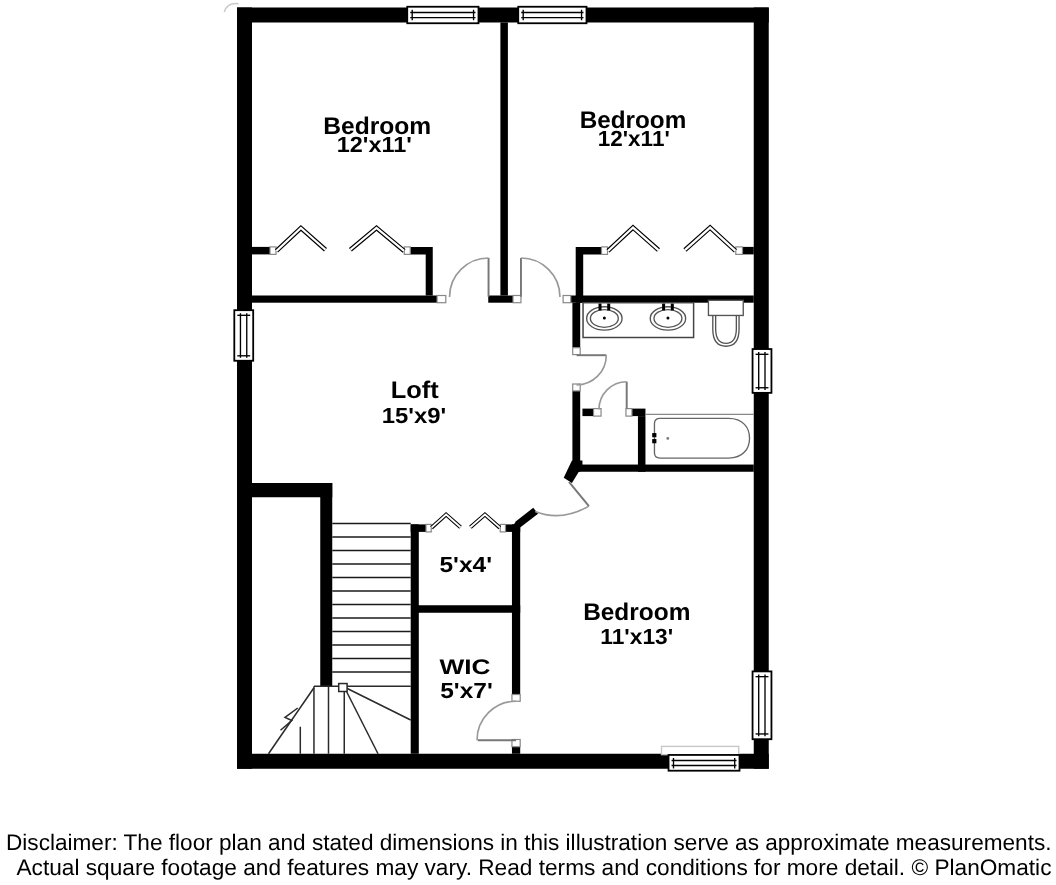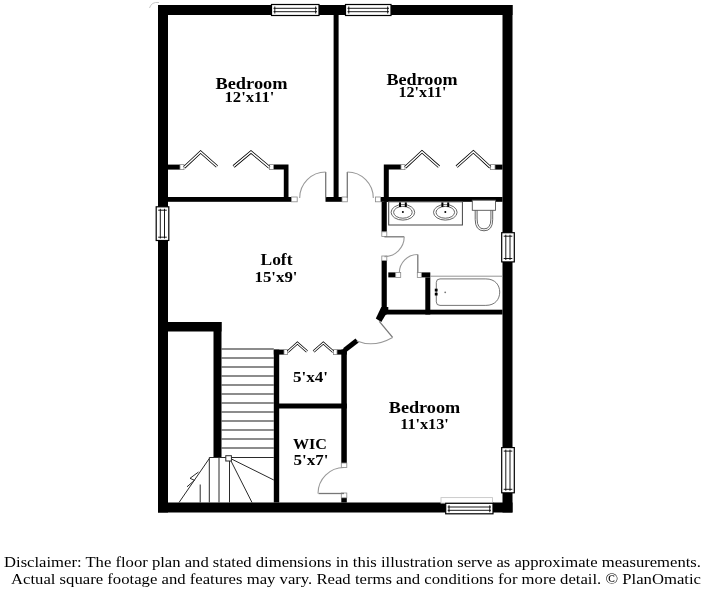--- a/index.html
+++ b/index.html
@@ -1,16 +1,16 @@
 <!DOCTYPE html>
 <html><head>
 <meta charset="utf-8">
 <style>
 html,body{margin:0;padding:0;background:#fff;}
-.wrap{width:704px;height:590px;position:relative;font-family:Liberation Serif, serif;}
+.wrap{width:704px;height:590px;position:relative;font-family:Liberation Sans, sans-serif;}
 svg{display:block;}
 </style>
 </head>
 <body>
 <div class="wrap">
 <svg width="704" height="590" viewBox="0 0 704 590">
 <rect x="0" y="0" width="704" height="590" fill="#ffffff"></rect>
 
 <path d="M149.5,8 Q151.5,1.5 159,2.5" fill="none" stroke="#c9c9c9" stroke-width="1"></path>
 

